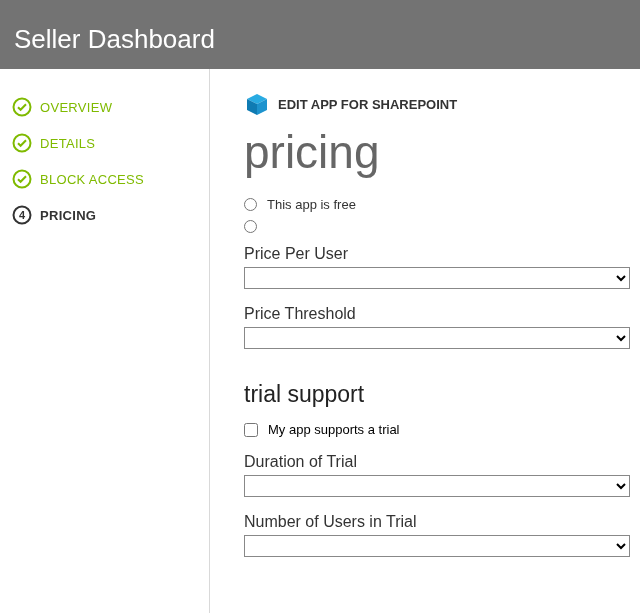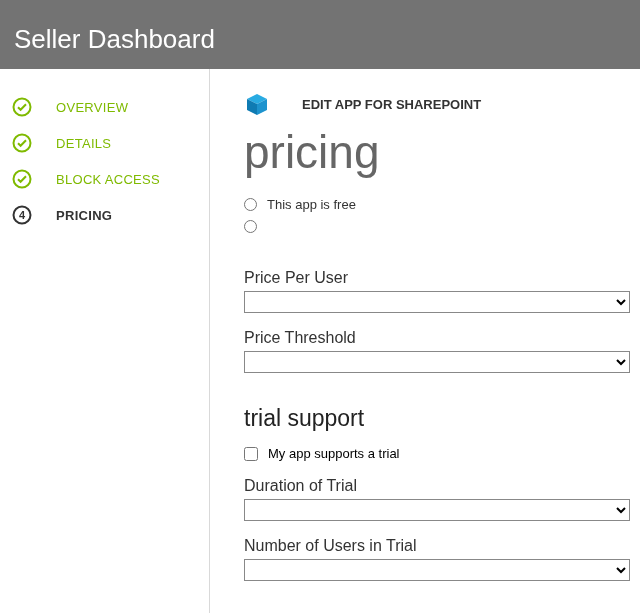--- a/index.html
+++ b/index.html
@@ -23,21 +23,20 @@
     width: 213px;
     padding: 28px 0 0 12px;
     border-right: 1px solid #d9d9d9;
     min-height: 560px;
   }
   .nav-item {
     display: flex;
     align-items: center;
     margin-bottom: 16px;
     cursor: pointer;
-    gap: 16px;
   }
   .nav-item .label {
     font-size: 13px;
     letter-spacing: 0.3px;
     margin-left: 8px;
   }
   .nav-item.done .label { color: #7fba00; font-weight: 400; }
   .nav-item.current .label { color: #333; font-weight: 700; }
   .icon-circle {
     width: 20px; height: 20px; display:inline-block;
@@ -51,29 +50,28 @@
     align-items: center;
     margin-bottom: 8px;
   }
   .cube-icon {
     width: 26px; height: 26px; margin-right: 8px;
   }
   .edit-label {
     font-weight: 700;
     font-size: 13px;
     color: #333;
-    margin-left: 24px;
   }
   .big-heading {
     font-size: 46px;
     font-weight: 300;
     color: #666;
     margin-bottom: 18px;
   }
-  .radio-group { margin-bottom: 36px; }
+  .radio-group { margin-bottom: 12px; }
   .radio-row {
     display: flex;
     align-items: center;
     font-size: 13px;
     color: #333;
     margin-bottom: 8px;
   }
   .radio-row input[type=radio] {
     margin-right: 10px;
     accent-color: #333;

